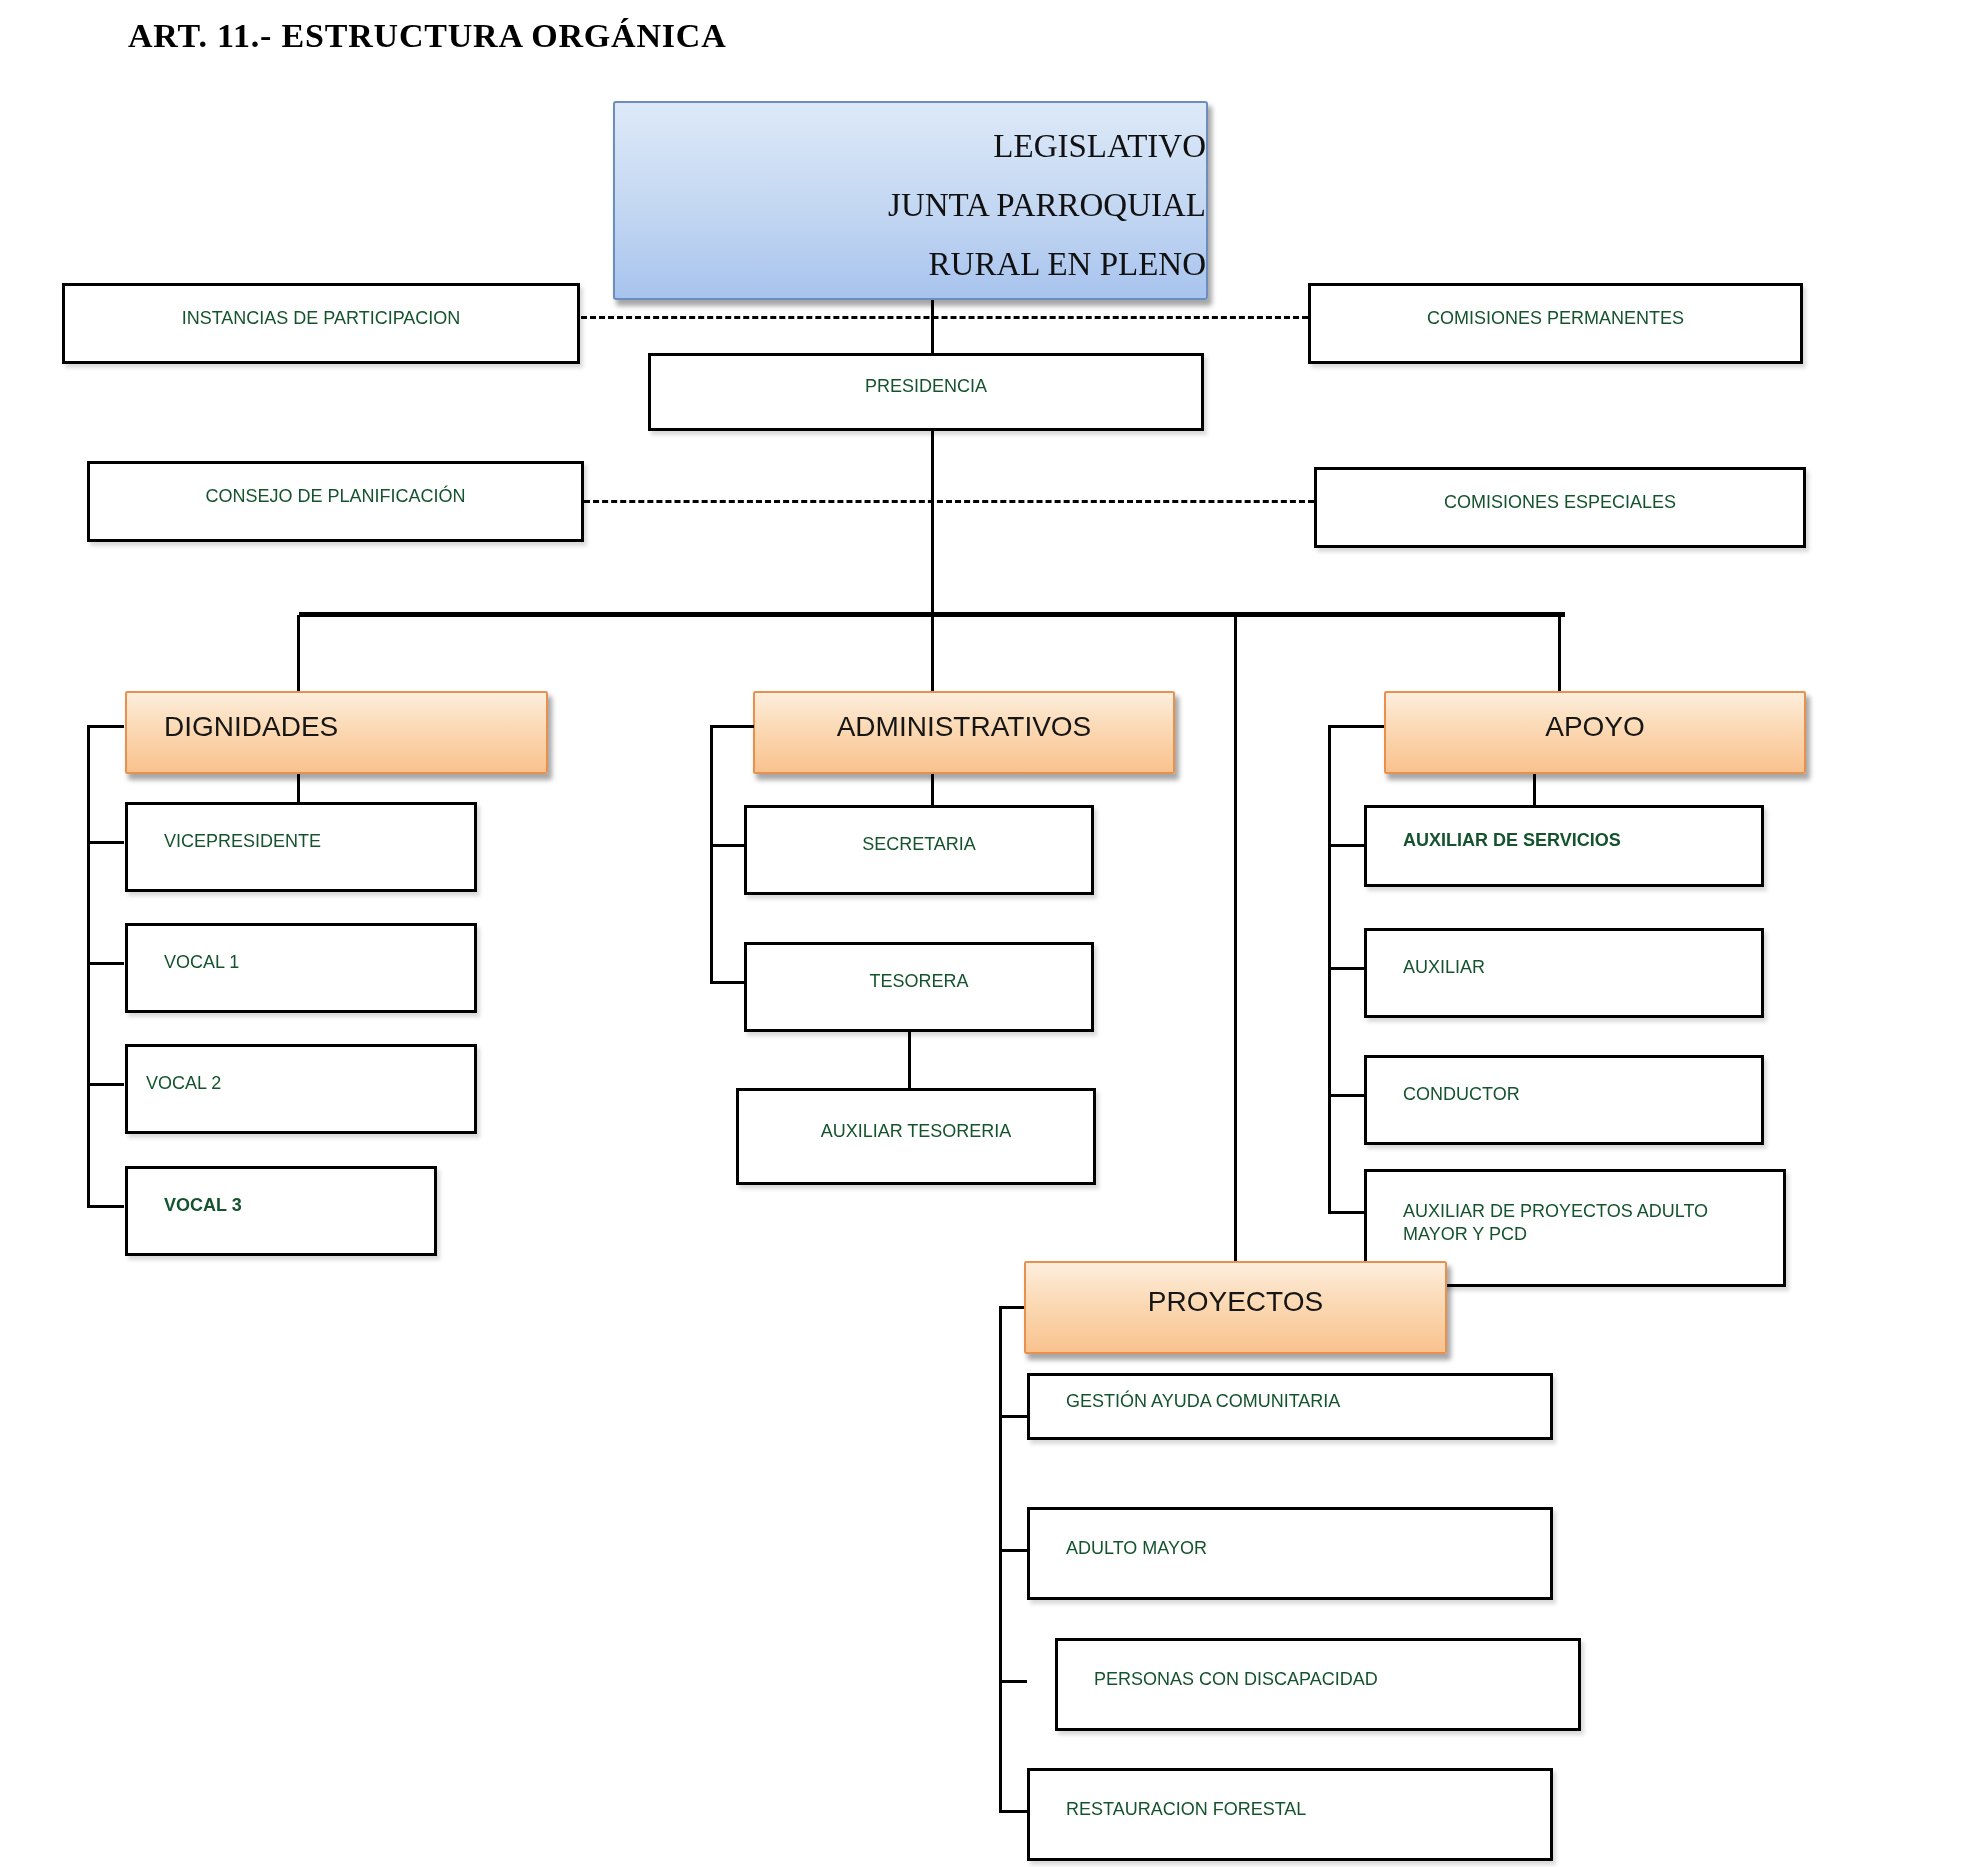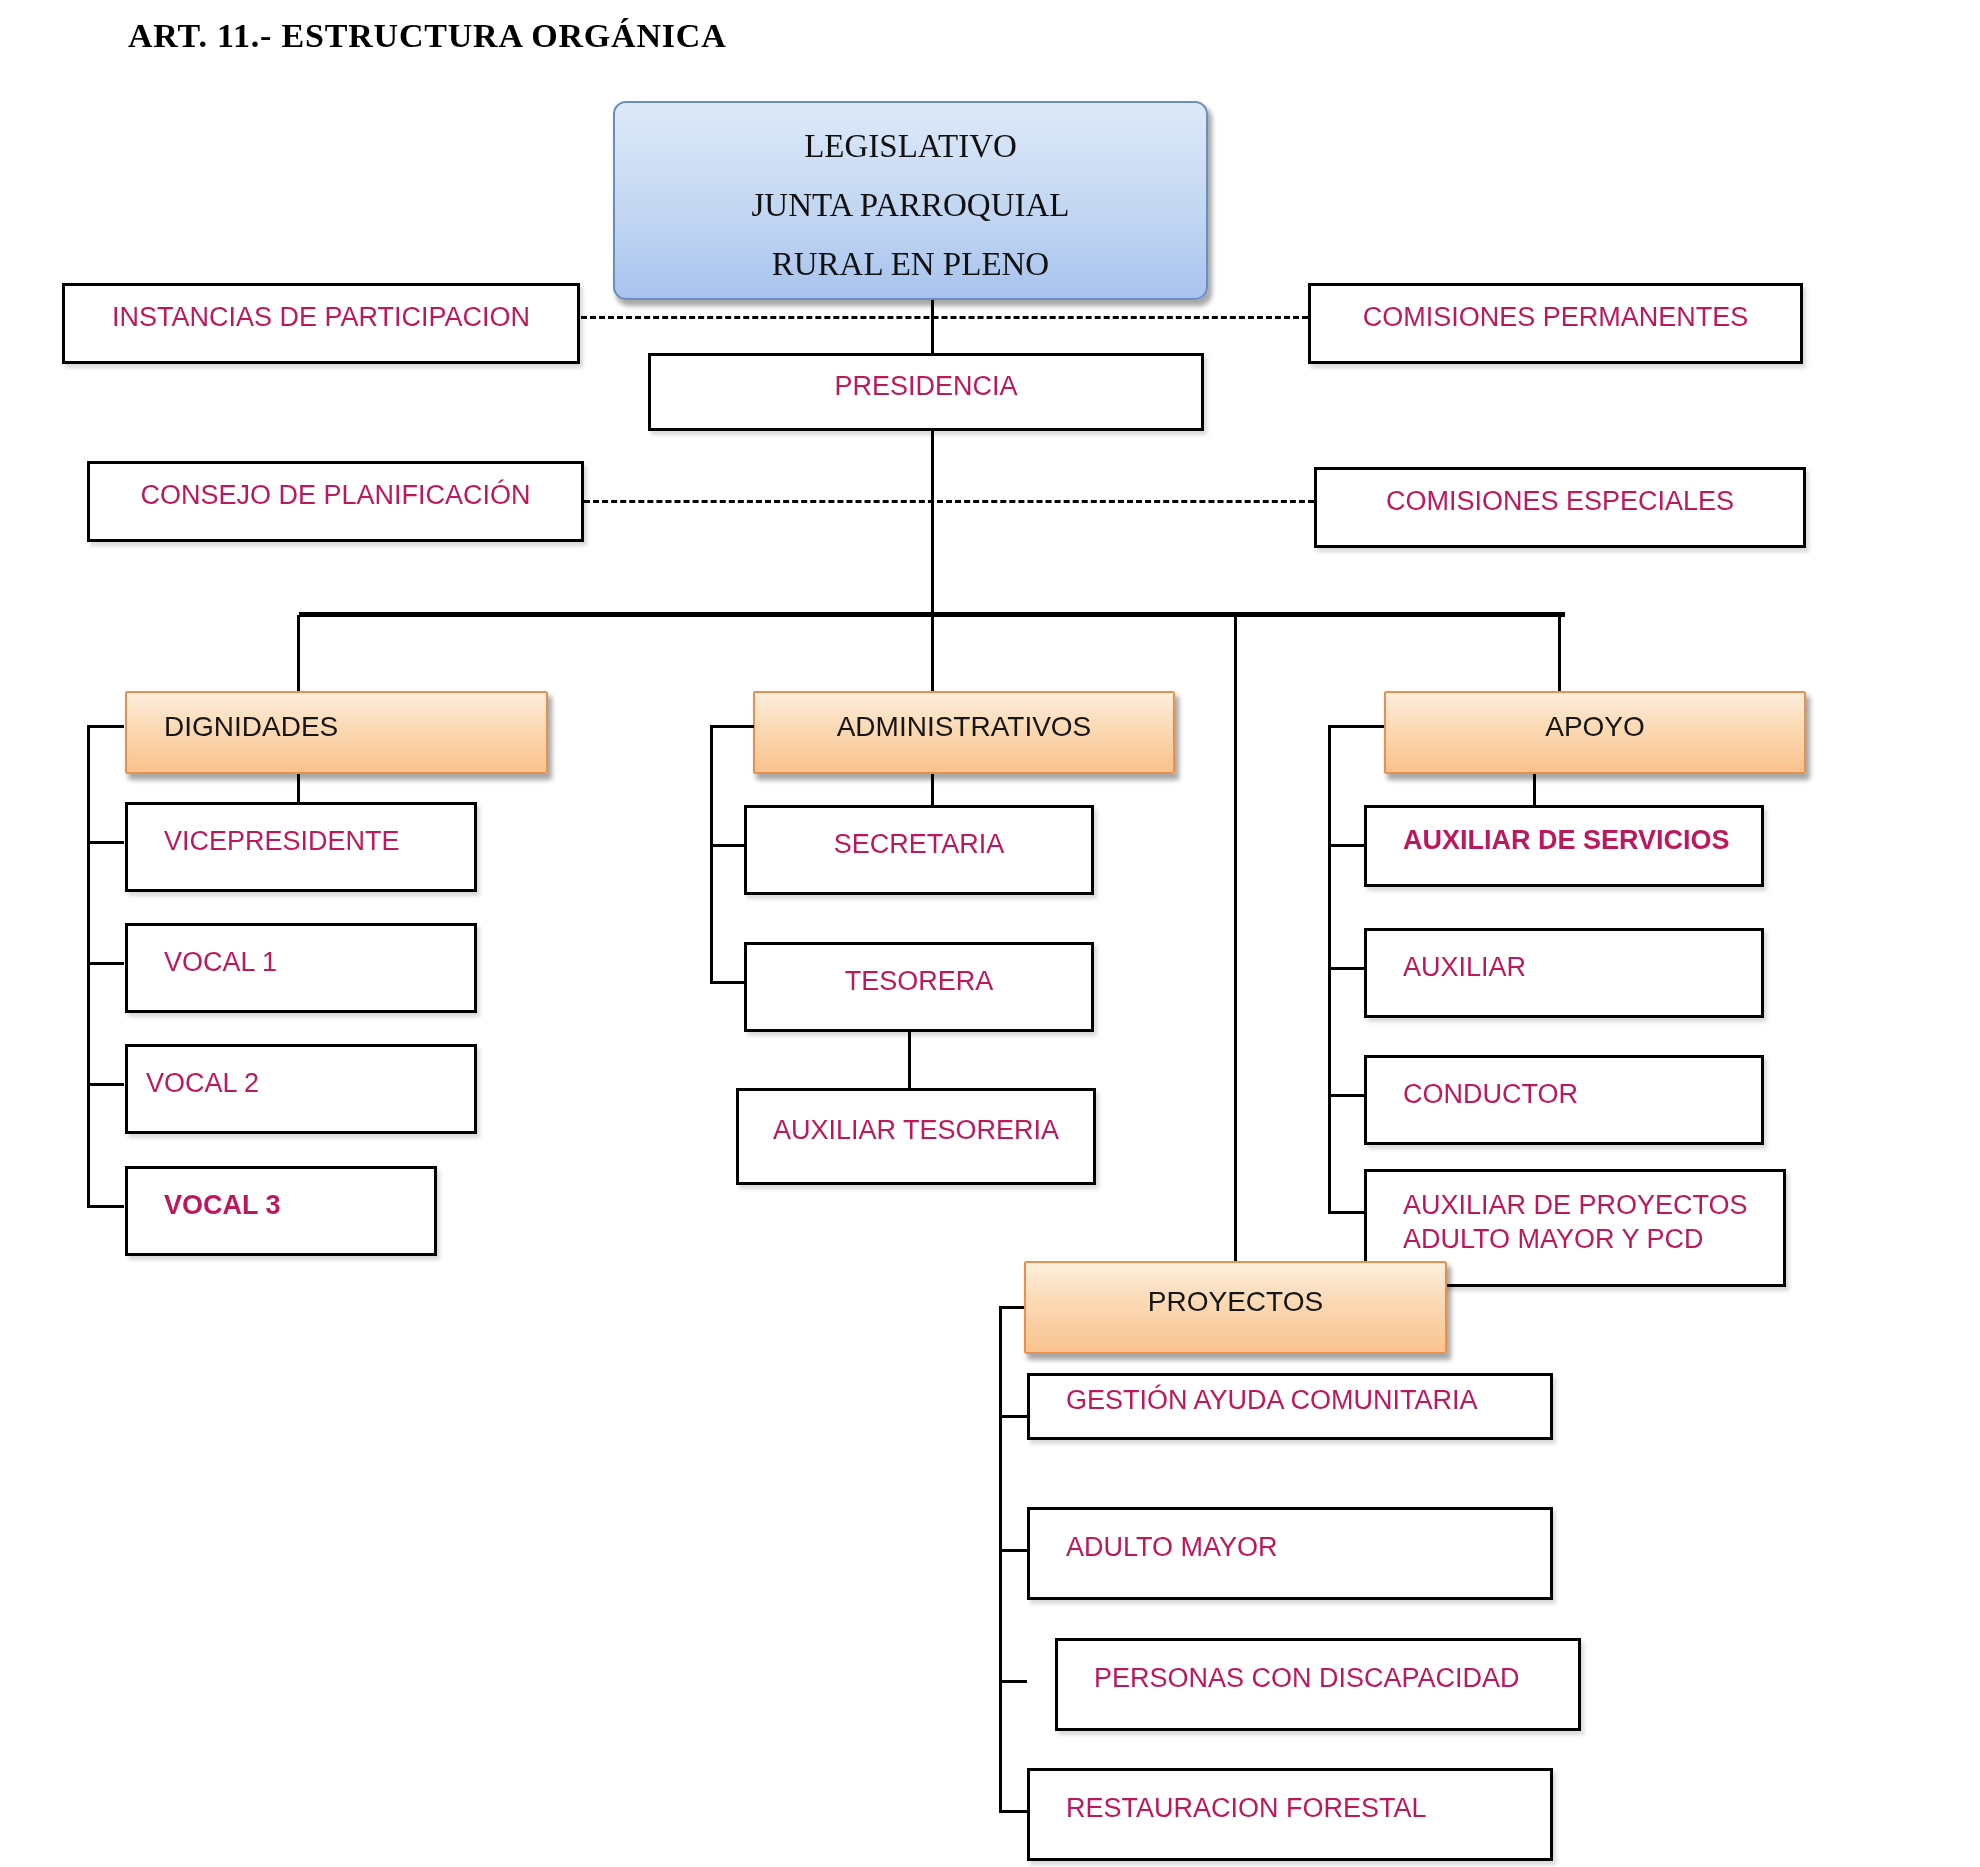--- a/index.html
+++ b/index.html
@@ -19,22 +19,22 @@
     letter-spacing:0.8px;
     white-space:nowrap;
   }
   .node{
     position:absolute;
     background:#fff;
     border:3.1px solid #000;
     box-sizing:border-box;
     display:flex;
     align-items:center;
-    font-size:27px;
-    color:#be185d;
+    font-size:18px;
+    color:#14532d;
     box-shadow:3.1px 3.9px 3.9px rgba(0,0,0,0.15);
     line-height:1.25;
     padding-bottom:11px;
   }
   .node.center{justify-content:center;text-align:center;}
   .node.left{padding-left:36px;padding-right:15.6px;}
   .branch{
     position:absolute;
     border:2.3px solid #e8914e;
     background:linear-gradient(to bottom,#fdeedd 0%,#fbd9b4 45%,#f9c28e 100%);
@@ -51,24 +51,24 @@
   .branch.left{padding-left:37px;}
   .rootbox{
     position:absolute;
     left:613px;top:101px;width:595px;height:199px;
     border:2.3px solid #6b8ebe;
     background:linear-gradient(to bottom,#dde9f8 0%,#c3d7f2 55%,#a8c3ee 100%);
     box-sizing:border-box;
     font-family:"Liberation Serif", serif;
     font-size:33px;
     color:#111;
-    text-align:center;
+    text-align:right;
     padding-top:14px;
     box-shadow:3.9px 5.4px 5.4px rgba(0,0,0,0.35);
-    border-radius:13px;
+    border-radius:3px;
   }
   .rootbox .rline{line-height:59px;}
   .lv{position:absolute;width:3.1px;background:#000;}
   .lh{position:absolute;height:3.1px;background:#000;}
   .lh.thick{height:4.7px;}
   .ldash{position:absolute;height:0;border-top:3.9px dashed #000;}
 </style>
 </head>
 <body>
 

